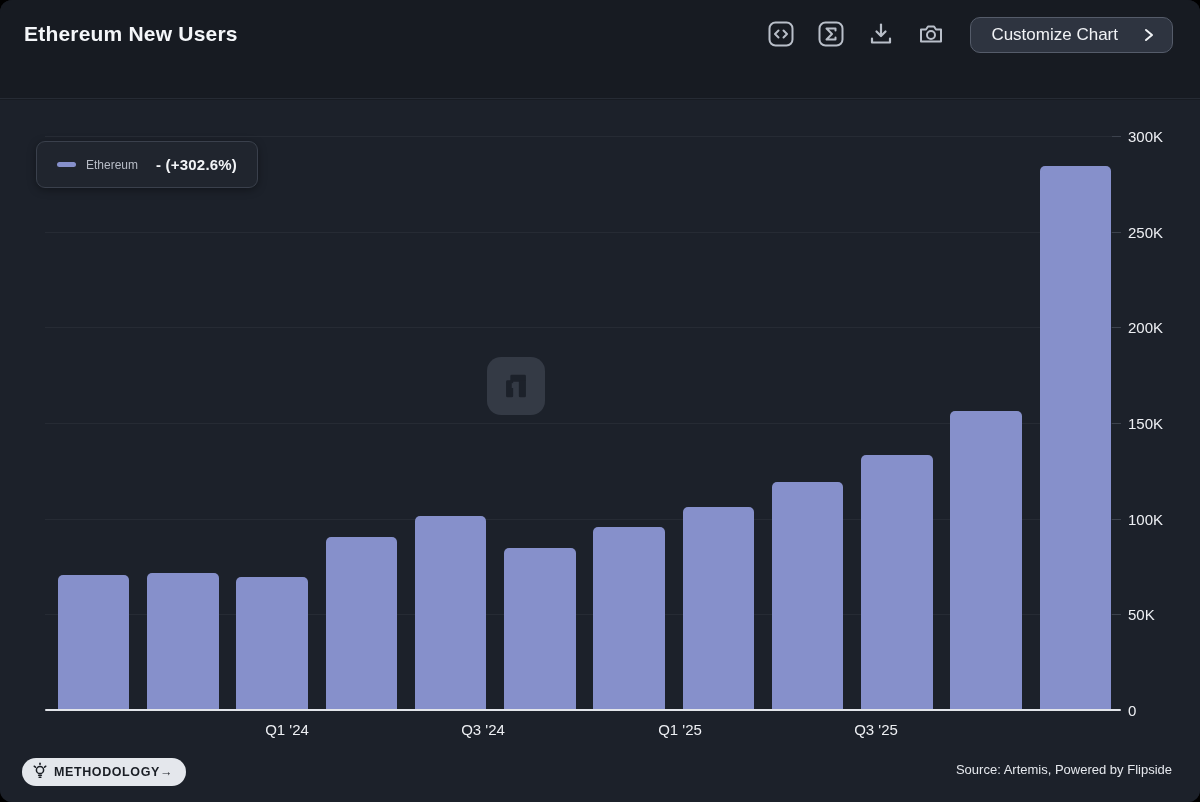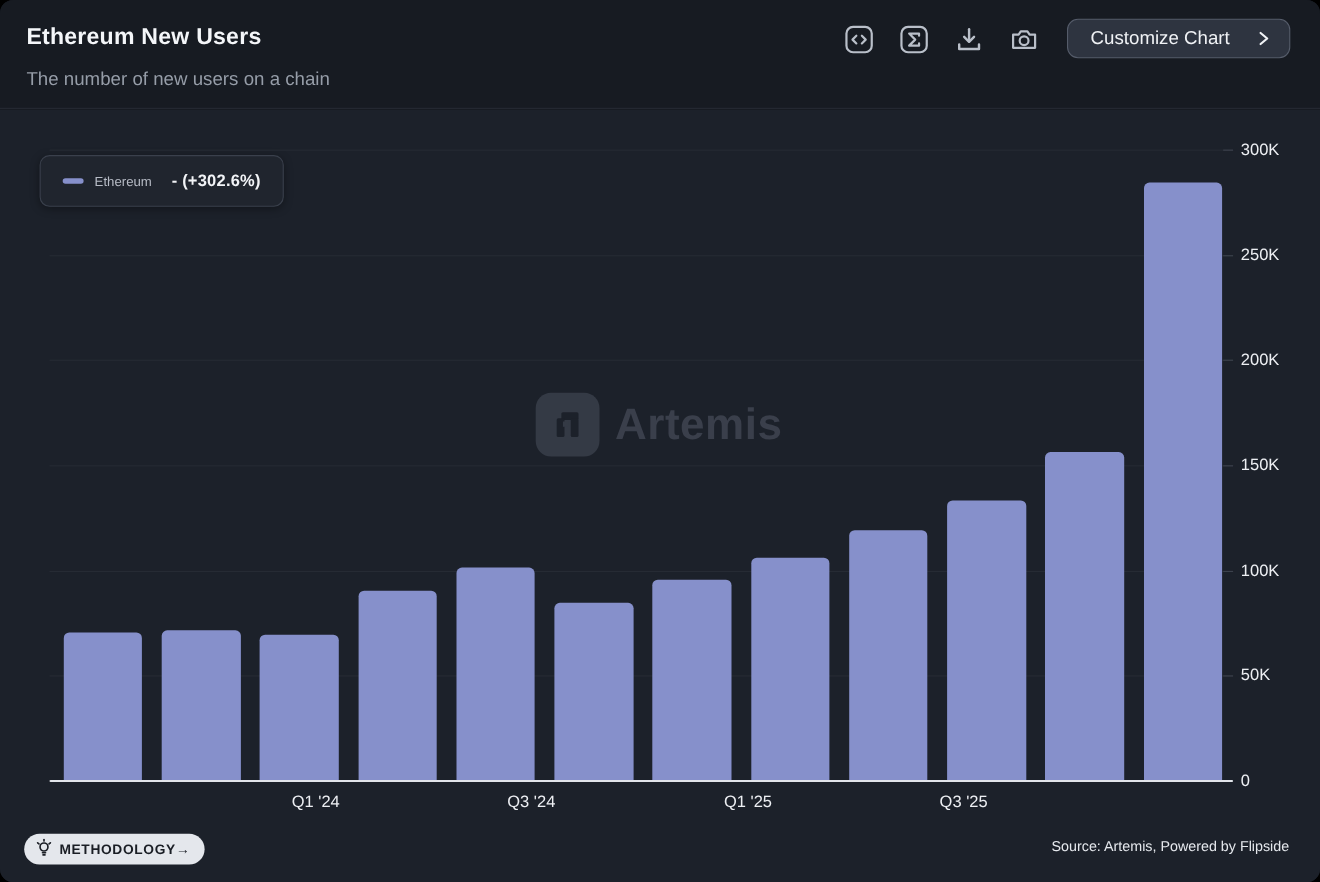--- a/index.html
+++ b/index.html
@@ -4,21 +4,21 @@
 <style>
   * { margin:0; padding:0; box-sizing:border-box; }
   html,body { background:#000; width:1200px; height:802px; overflow:hidden; }
   body { font-family:"Liberation Sans", sans-serif; }
   .app { position:relative; width:1200px; height:802px; background:#171B22; border-radius:12px; overflow:hidden; }
 
   
   .header { position:absolute; left:0; top:0; width:1200px; height:99px; background:#171B22; border-bottom:1px solid #262B34; }
   .title { position:absolute; left:24px; top:22px; font-size:21px; font-weight:700; color:#F4F6F9; letter-spacing:.2px; }
   .subtitle { position:absolute; left:24px; top:62px; font-size:17px; color:#969DA8; }
-  .actions { position:absolute; right:27px; top:17px; display:flex; align-items:flex-end; gap:16px; }
+  .actions { position:absolute; right:27px; top:17px; display:flex; align-items:flex-start; gap:16px; }
   .icon-btn { width:34px; height:34px; display:flex; align-items:center; justify-content:center; color:#B9BFC9; cursor:pointer; background:none; border:none; }
   .icon-btn svg { display:block; }
   .customize-btn { display:flex; align-items:center; gap:26px; height:36px; padding:0 18px 0 20px; background:#2E3440; border:1.5px solid #555C6A; border-radius:10px; color:#F0F2F5; font-size:17px; font-family:"Liberation Sans", sans-serif; cursor:pointer; margin-left:6px; }
   .customize-btn svg { display:block; }
 
   
   .chart-area { position:absolute; left:0; top:100px; width:1200px; height:702px; background:#1C212A; }
 
   .gridline { position:absolute; height:1px; background:#262B34; }
   .ytick { position:absolute; width:9px; height:1px; background:#3C424D; }
@@ -43,21 +43,20 @@
   .methodology-label { font-size:12.5px; font-weight:700; color:#1A1E25; letter-spacing:.6px; font-family:"Liberation Sans", sans-serif; }
   .source { position:absolute; right:28px; top:762px; font-size:13px; color:#E5E8ED; }
 </style>
 </head>
 <body>
 
 <div class="app">
 
   <div class="header">
     <div class="title">Ethereum New Users</div>
-    <div class="subtitle">The number of new users on a chain</div>
 
     <div class="actions">
       <button class="icon-btn" title="">
         <span>
           <svg width="28" height="28" viewBox="0 0 28 28" fill="none" stroke="currentColor" stroke-width="2" stroke-linecap="round" stroke-linejoin="round">
             <rect x="2.5" y="2.5" width="23" height="23" rx="6"></rect>
             <path d="M11.5 10.5 L8 14 L11.5 17.5"></path>
             <path d="M16.5 10.5 L20 14 L16.5 17.5"></path>
           </svg>
         </span>
@@ -111,21 +110,20 @@
     <div class="wm-logo">
       <svg width="34" height="34" viewBox="0 0 24 24">
         <g fill="#1C212A">
           <rect x="8" y="4" width="11" height="5" rx="1"></rect>
           <rect x="5" y="8" width="5" height="12" rx="1"></rect>
           <rect x="14" y="8" width="5" height="12" rx="1"></rect>
         </g>
         <rect x="9" y="10" width="3.4" height="3.4" fill="#343A45"></rect>
       </svg>
     </div>
-    <div class="wm-text">Artemis</div>
   </div>
 
   <button class="methodology">
     <span>
       <svg width="18" height="18" viewBox="0 0 18 18" fill="none" stroke="#1A1E25" stroke-width="1.5" stroke-linecap="round">
         <circle cx="9" cy="8" r="3.6"></circle>
         <path d="M7.6 13.2 H10.4"></path>
         <path d="M8.1 15.2 H9.9"></path>
         <path d="M3.2 4.2 L4.4 5.2"></path>
         <path d="M14.8 4.2 L13.6 5.2"></path>

